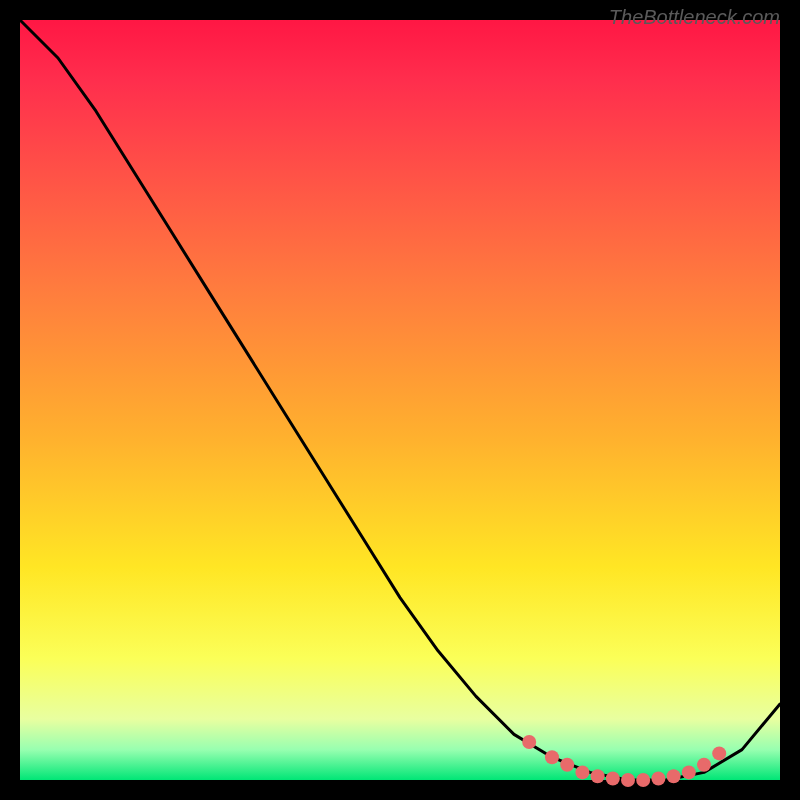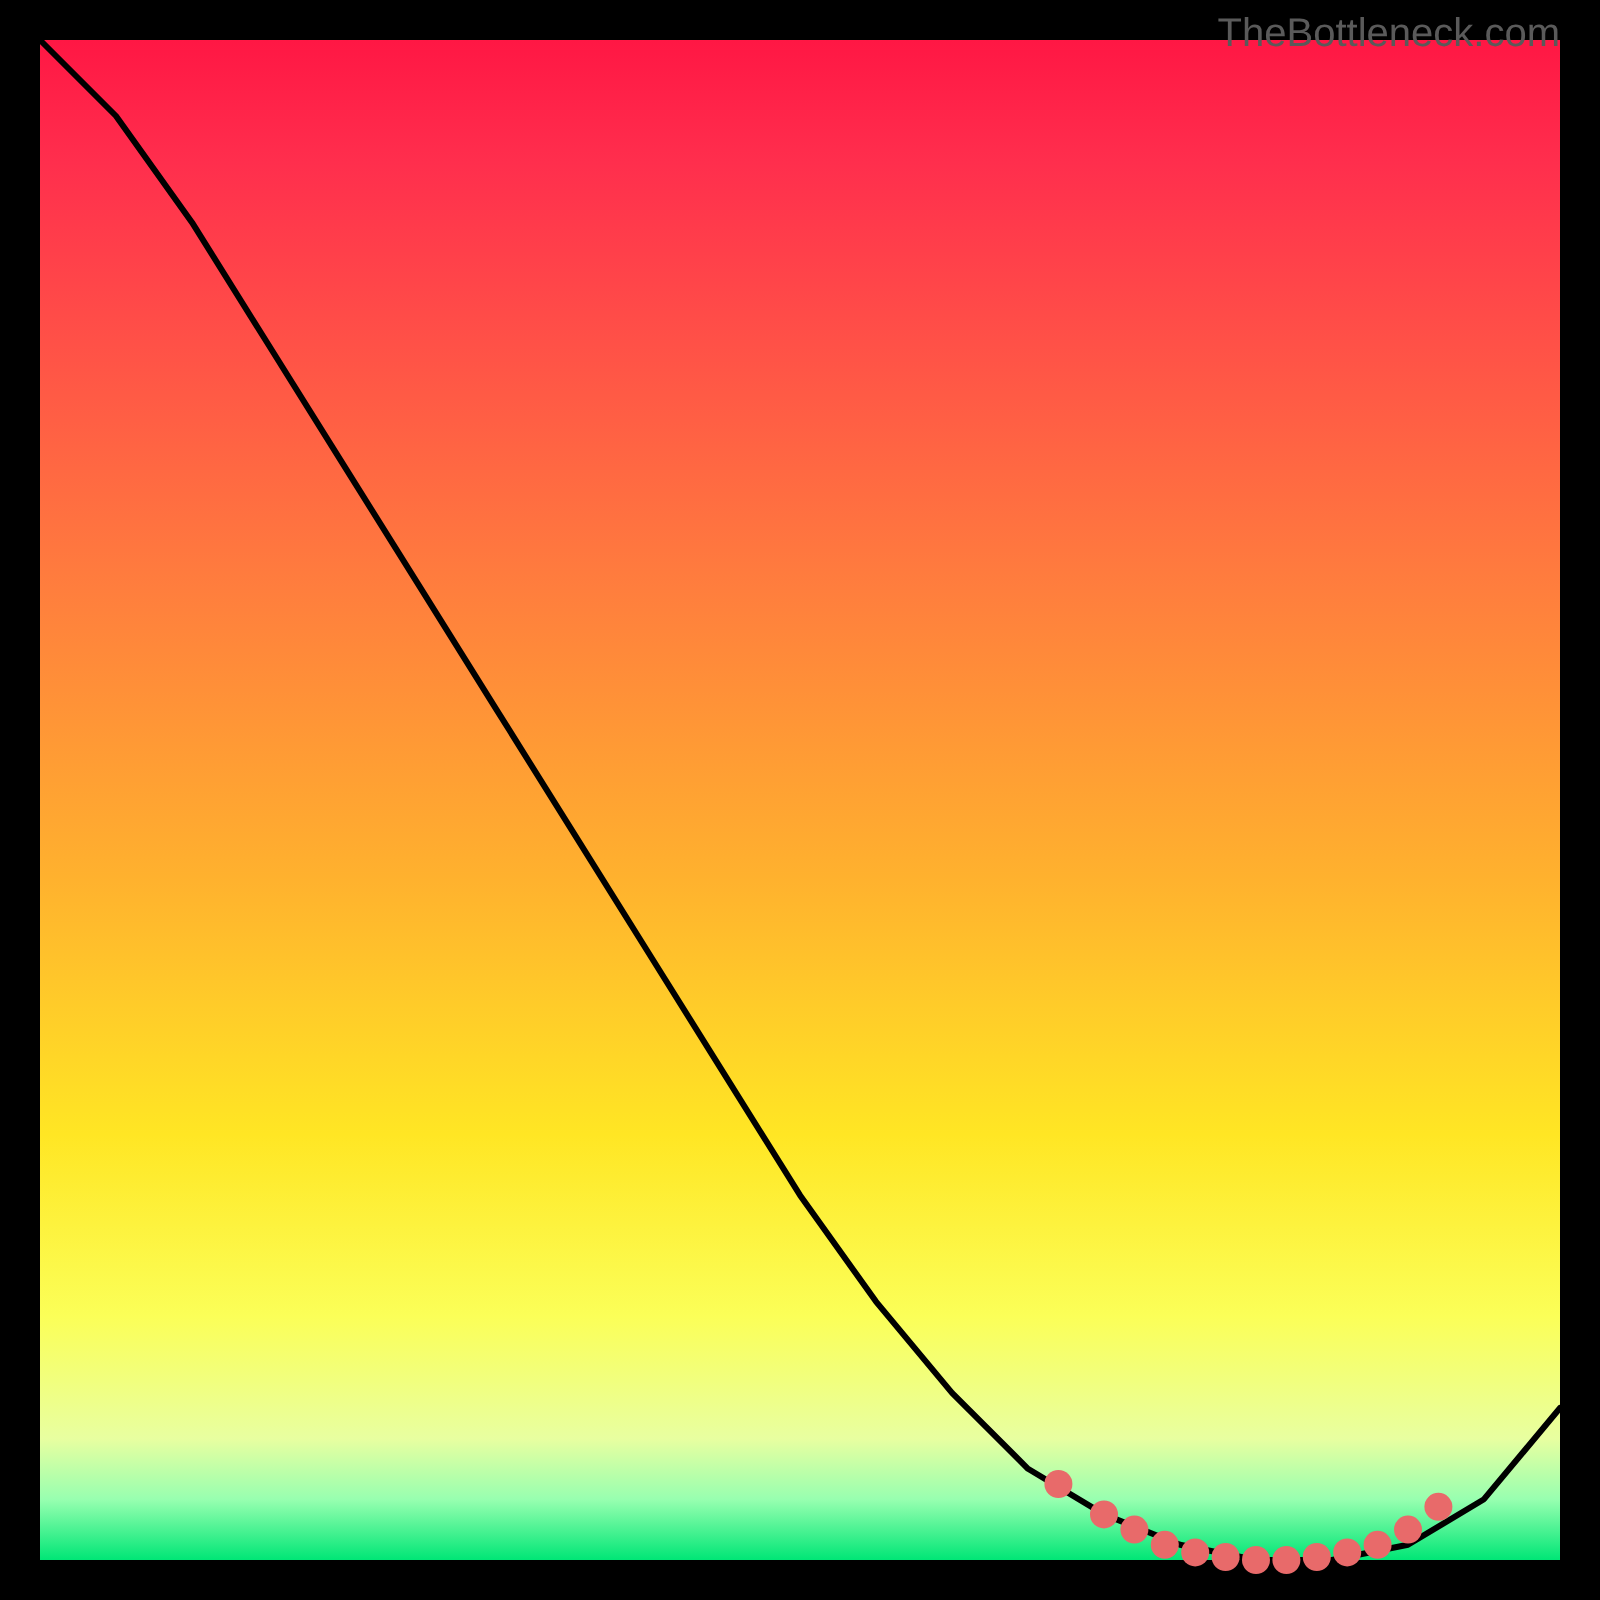--- a/index.html
+++ b/index.html
@@ -12,20 +12,21 @@
     font-family: Arial, sans-serif;
   }
   .watermark {
     position: absolute;
     top: 6px;
     right: 20px;
     color: #5a5a5a;
     font-size: 20px;
     font-weight: 500;
     z-index: 10;
+    font-style: italic;
   }
   .plot-area {
     position: absolute;
     left: 20px;
     top: 20px;
     width: 760px;
     height: 760px;
   }
   .gradient-bg {
     position: absolute;

